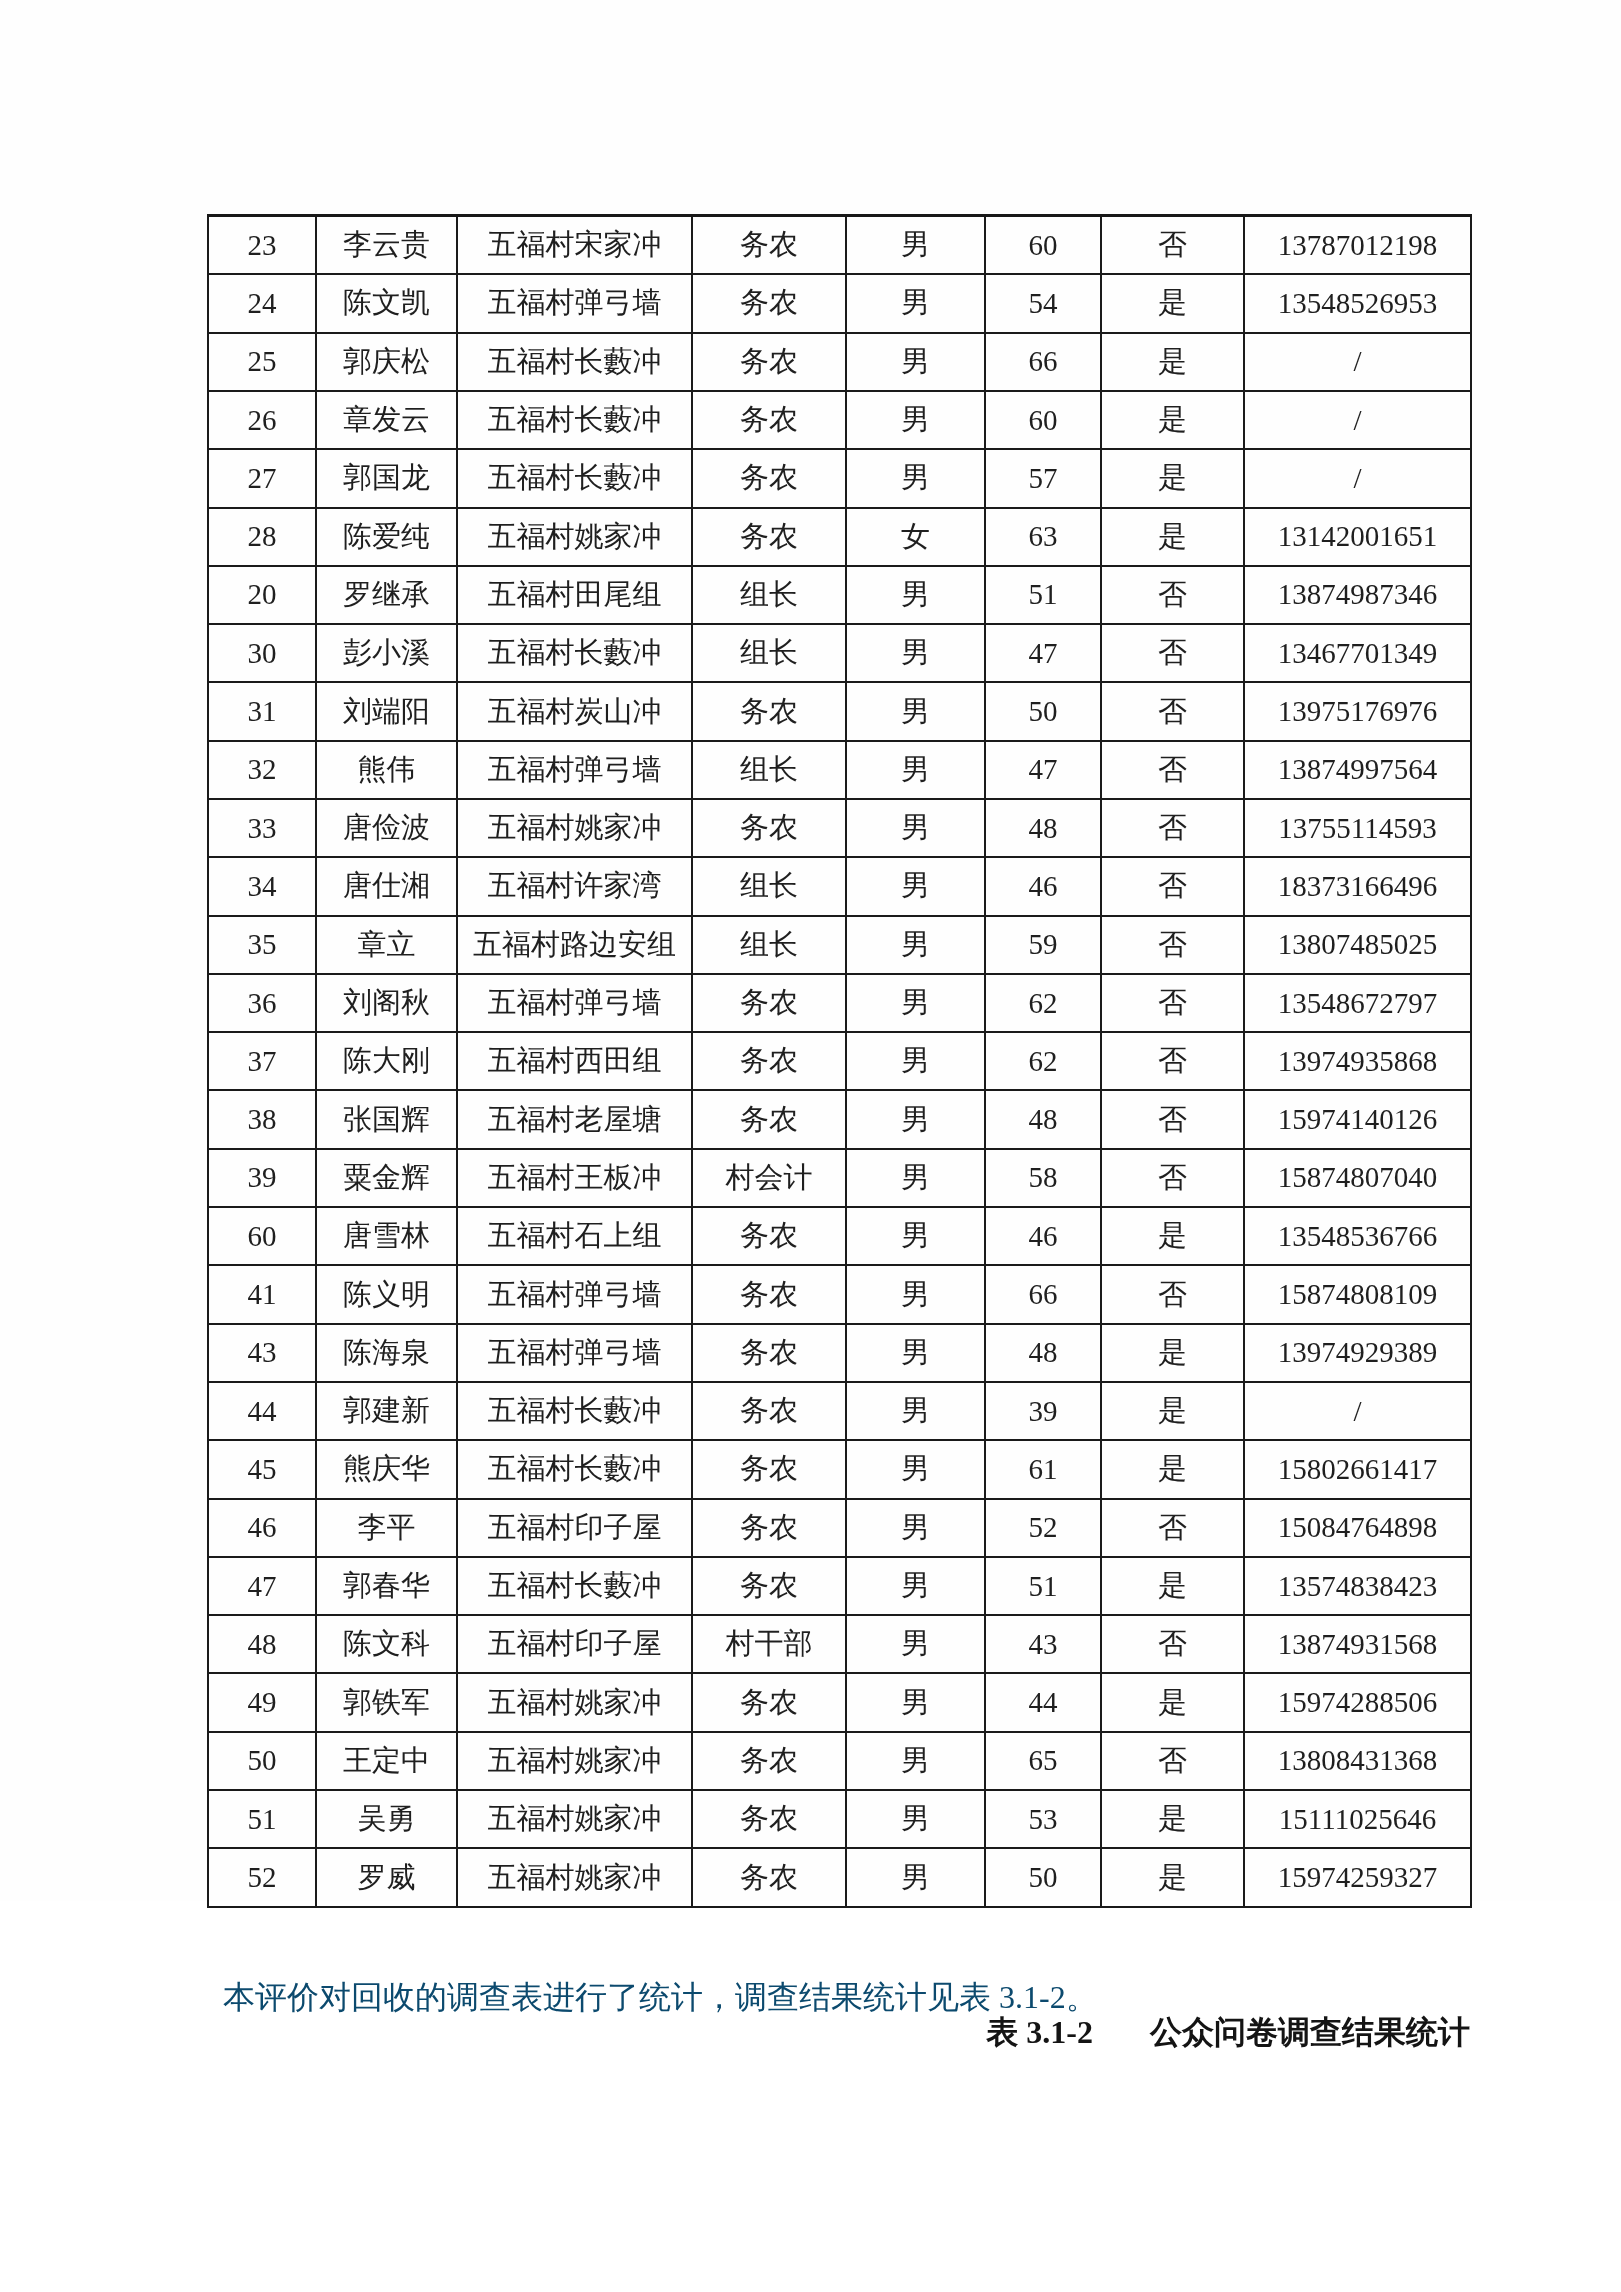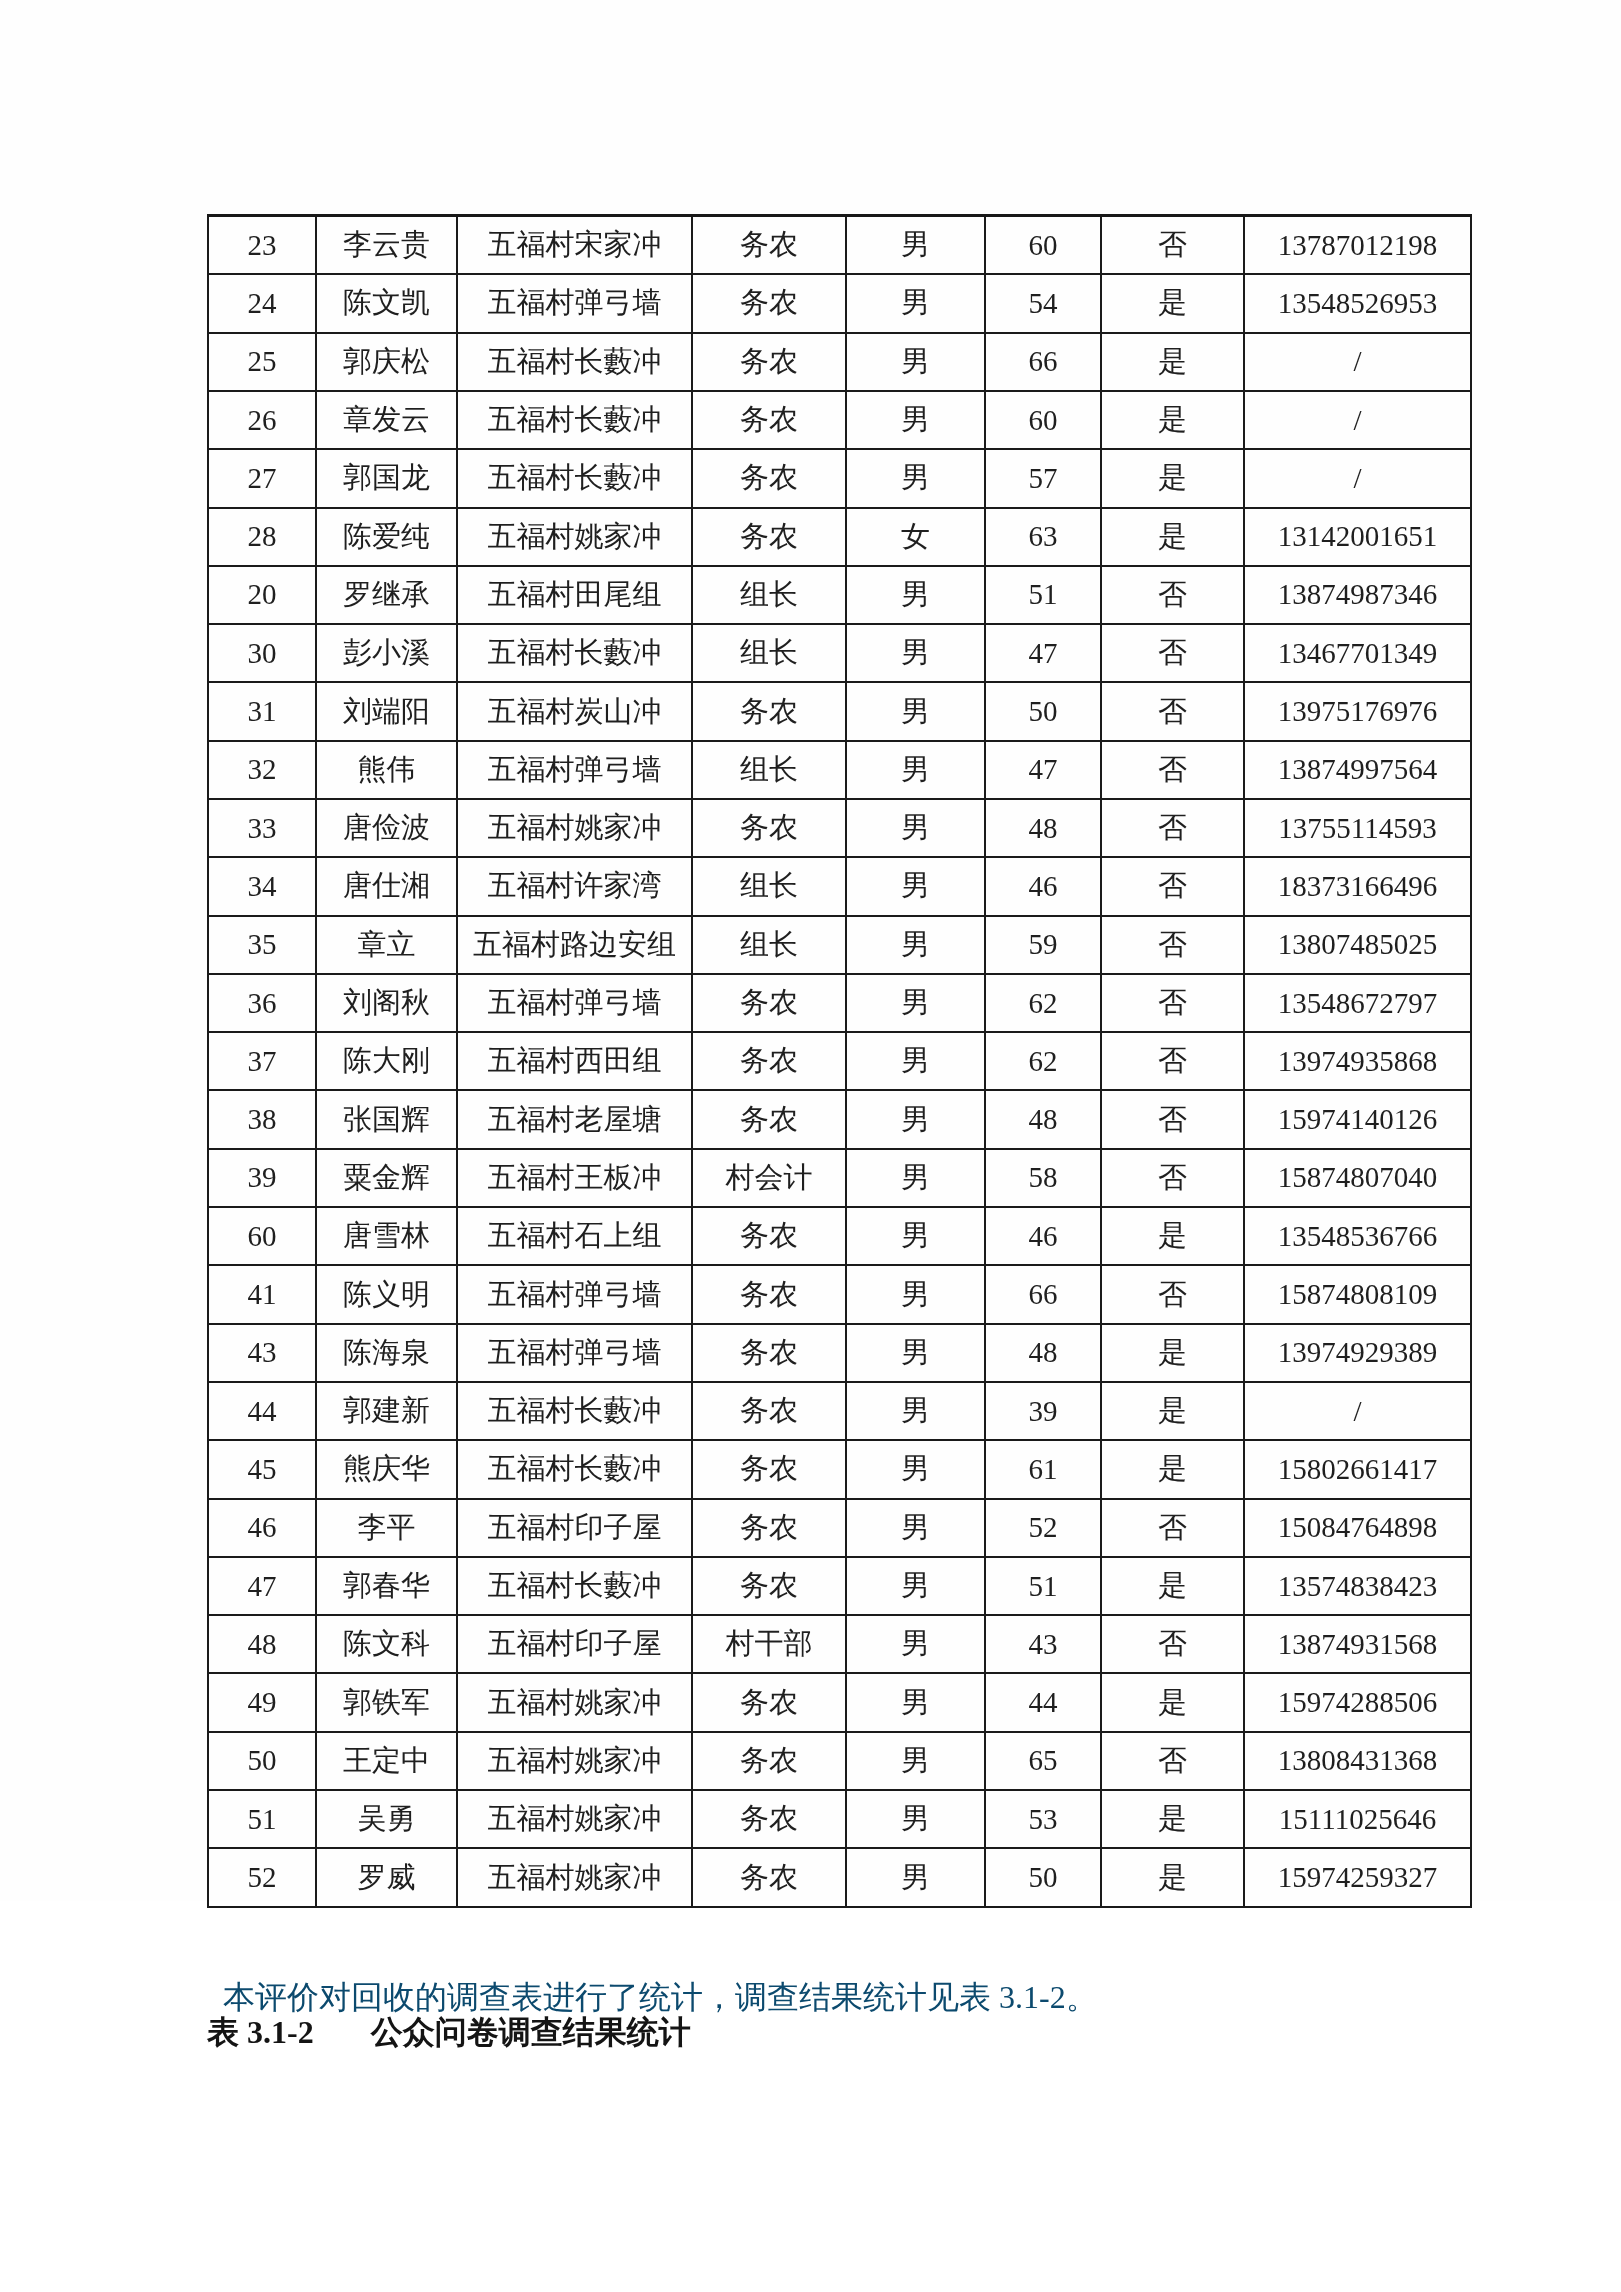--- a/index.html
+++ b/index.html
@@ -43,21 +43,21 @@
     width: 1215px;
     font-size: 32px;
     line-height: 1.25;
     color: #0c4a6e;
     font-family: Liberation Serif, serif;
   }
   .caption {
     position: absolute;
     left: 207px; top: 2011px;
     width: 1263px;
-    text-align: left;
+    text-align: right;
     font-size: 32px;
     font-weight: bold;
     color: #141414;
   }
   .caption .cap-title { margin-left: 57px; }
 </style>
 </head>
 <body>
 
 <div class="sheet">

